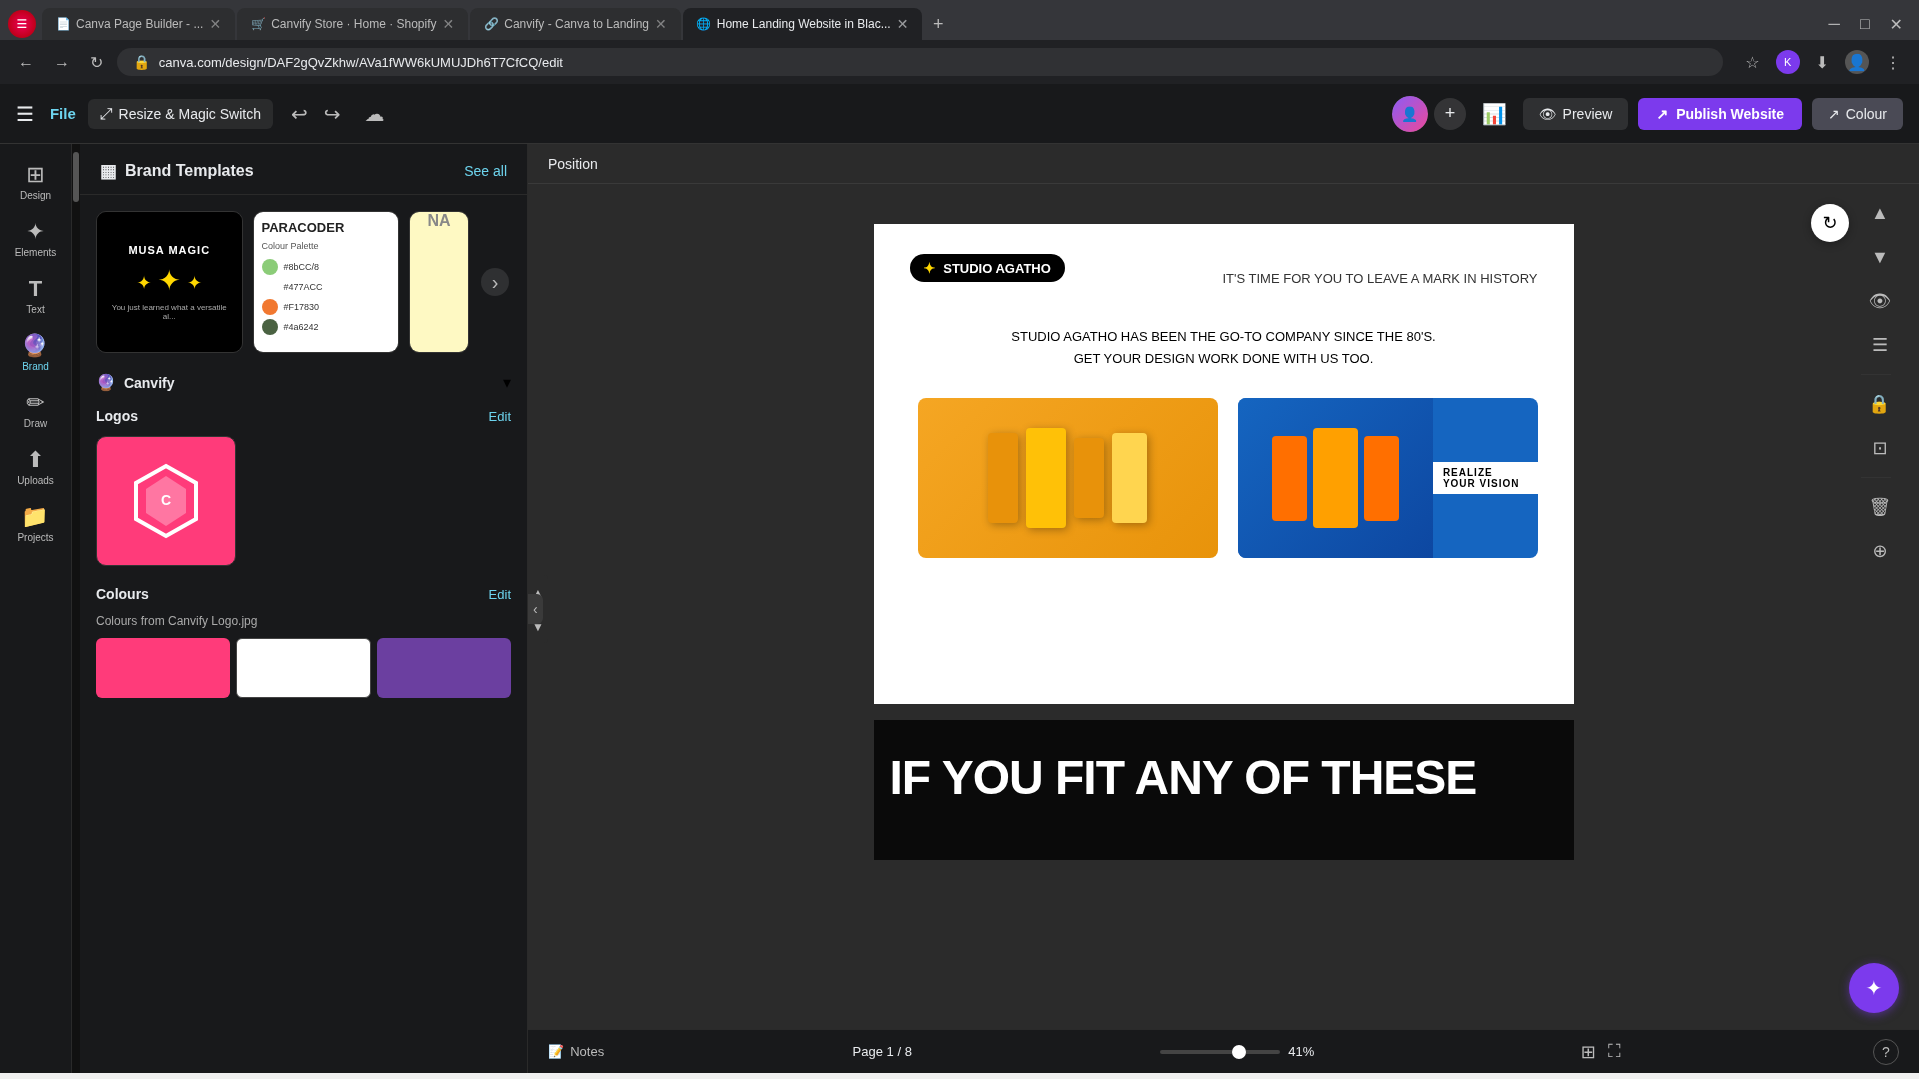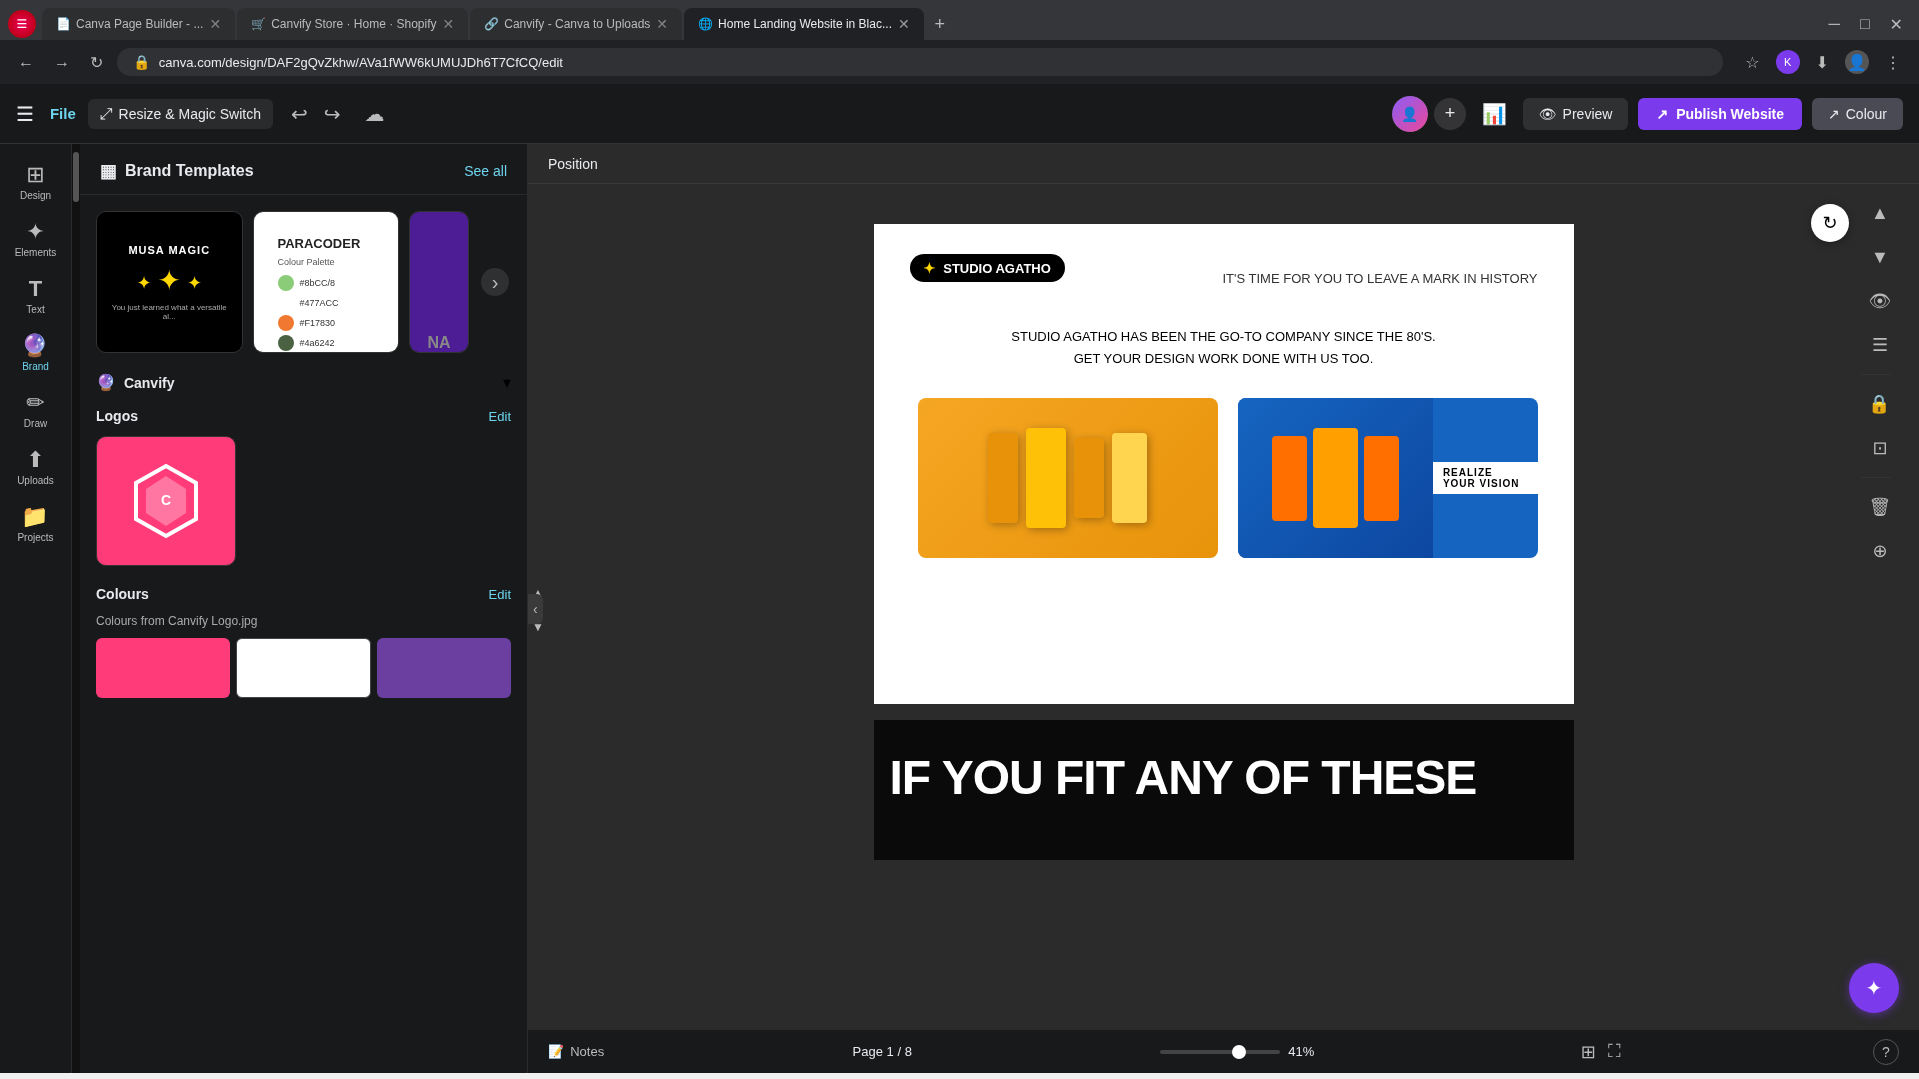--- a/index.html
+++ b/index.html
@@ -67,21 +67,21 @@
 
     .panel-content { flex: 1; overflow-y: auto; padding: 16px; }
     .panel-content::-webkit-scrollbar { width: 4px; }
     .panel-content::-webkit-scrollbar-track { background: transparent; }
     .panel-content::-webkit-scrollbar-thumb { background: #444; border-radius: 2px; }
 
     .template-grid { display: flex; gap: 10px; margin-bottom: 20px; }
     .template-card { flex: 1; border-radius: 10px; overflow: hidden; cursor: pointer; border: 1px solid #333; }
     .template-card-inner { width: 100%; height: 140px; position: relative; }
     .template-card-1 { background: #000; display: flex; align-items: center; justify-content: center; }
-    .template-card-2 { background: #fff; padding: 24px; }
+    .template-card-2 { background: #fff; padding: 8px; }
     .template-nav { width: 32px; display: flex; align-items: center; justify-content: center; }
     .template-nav-btn { color: #bbb; font-size: 20px; cursor: pointer; background: rgba(255,255,255,0.1); border-radius: 50%; width: 28px; height: 28px; display: flex; align-items: center; justify-content: center; }
 
     .section-header { display: flex; align-items: center; justify-content: space-between; margin-bottom: 12px; }
     .section-title { color: #e8eaed; font-size: 14px; font-weight: 600; display: flex; align-items: center; gap: 8px; }
     .section-title-icon { font-size: 16px; }
     .section-edit { color: #6dd4ee; font-size: 13px; cursor: pointer; }
 
     .logos-section { margin-bottom: 20px; }
     .logo-card { width: 140px; height: 130px; background: #ff3b7a; border-radius: 10px; display: flex; align-items: center; justify-content: center; border: 1px solid #333; }
@@ -175,21 +175,21 @@
       <span class="tab-title">Canva Page Builder - ...</span>
       <span class="tab-close">✕</span>
     </div>
     <div class="tab">
       <span class="tab-favicon">🛒</span>
       <span class="tab-title">Canvify Store · Home · Shopify</span>
       <span class="tab-close">✕</span>
     </div>
     <div class="tab">
       <span class="tab-favicon">🔗</span>
-      <span class="tab-title">Canvify - Canva to Uploads</span>
+      <span class="tab-title">Canvify - Canva to Landing</span>
       <span class="tab-close">✕</span>
     </div>
     <div class="tab active">
       <span class="tab-favicon">🌐</span>
       <span class="tab-title">Home Landing Website in Blac...</span>
       <span class="tab-close">✕</span>
     </div>
 
     <div class="tab-new">+</div>
 
@@ -350,21 +350,21 @@
                     <div class="color-hex">#F17830</div>
                   </div>
                   <div class="color-row">
                     <div class="color-dot" style="background:#4a6242;"></div>
                     <div class="color-hex">#4a6242</div>
                   </div>
                 </div>
               </div>
 
               <div class="template-card" style="max-width:60px;overflow:hidden;">
-                <div class="template-card-inner" style="background:#4c1d95;display:flex;align-items:flex-end;justify-content:center;">
+                <div class="template-card-inner" style="background:#fef9c3;display:flex;align-items:flex-start;justify-content:center;">
                   <span style="font-size:16px;font-weight:900;color:#888;">NA</span>
                 </div>
               </div>
 
               <div class="template-nav">
                 <div class="template-nav-btn">›</div>
               </div>
             </div>
 
             <div class="section-header" style="margin-bottom:16px;">

